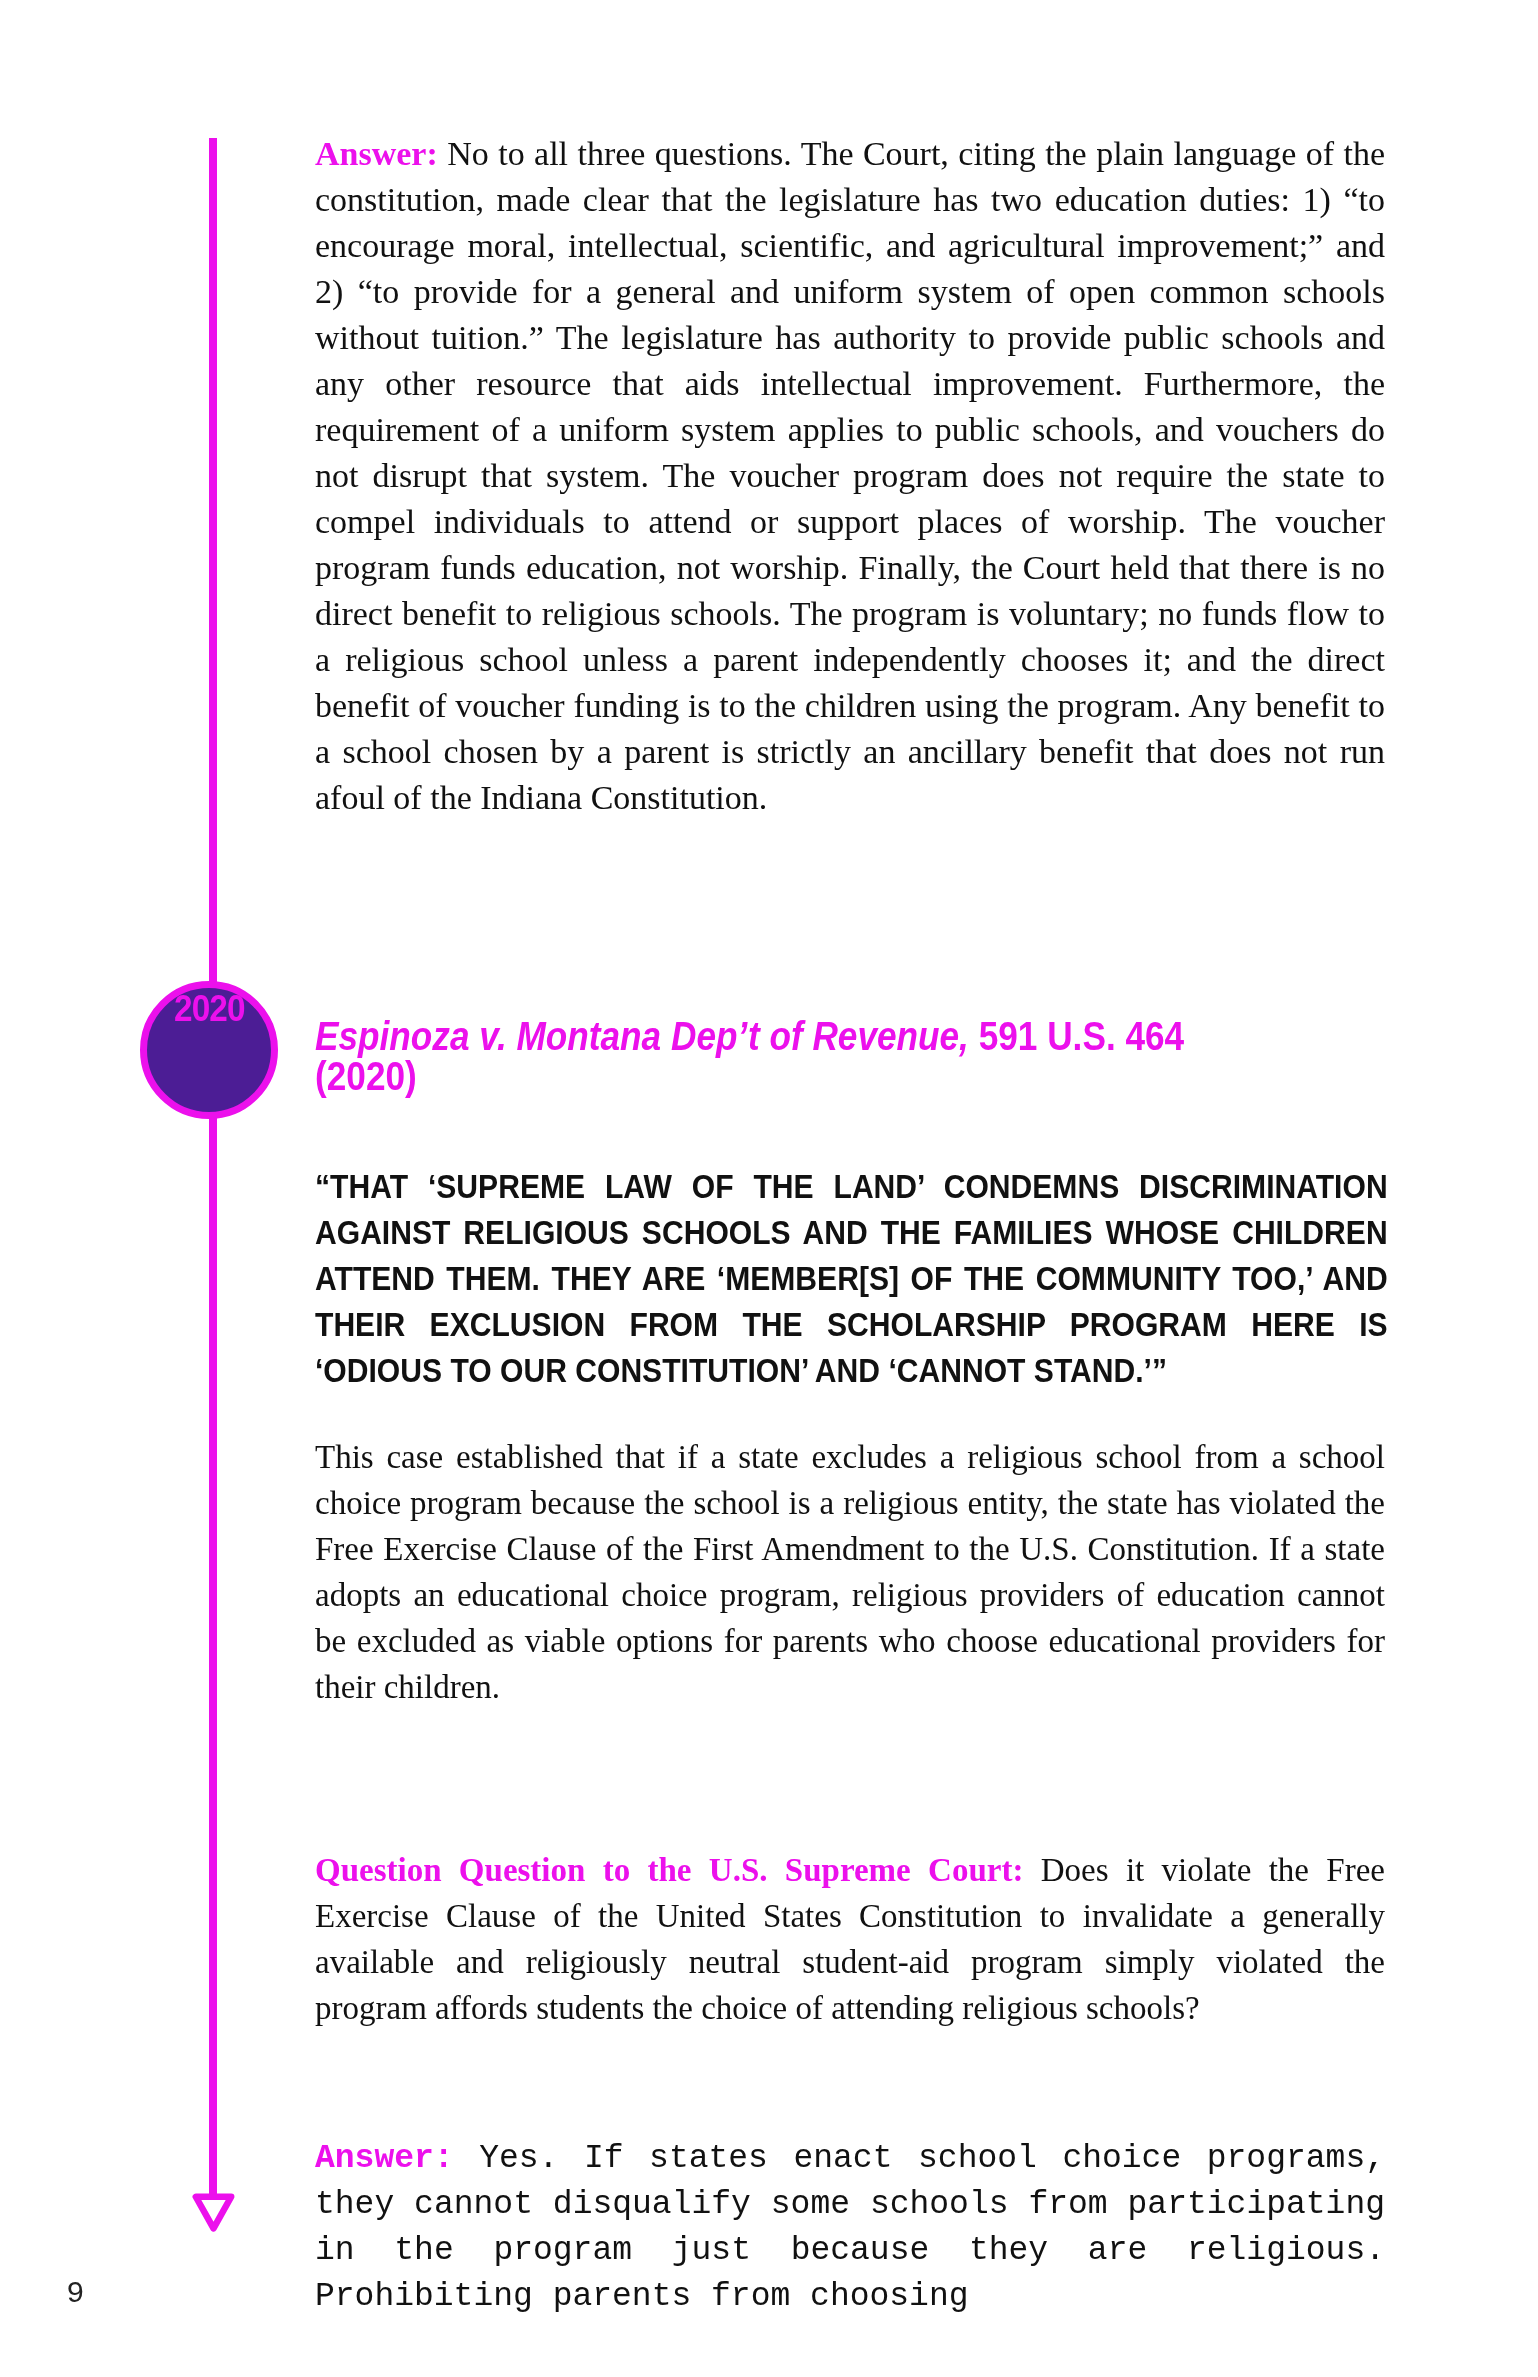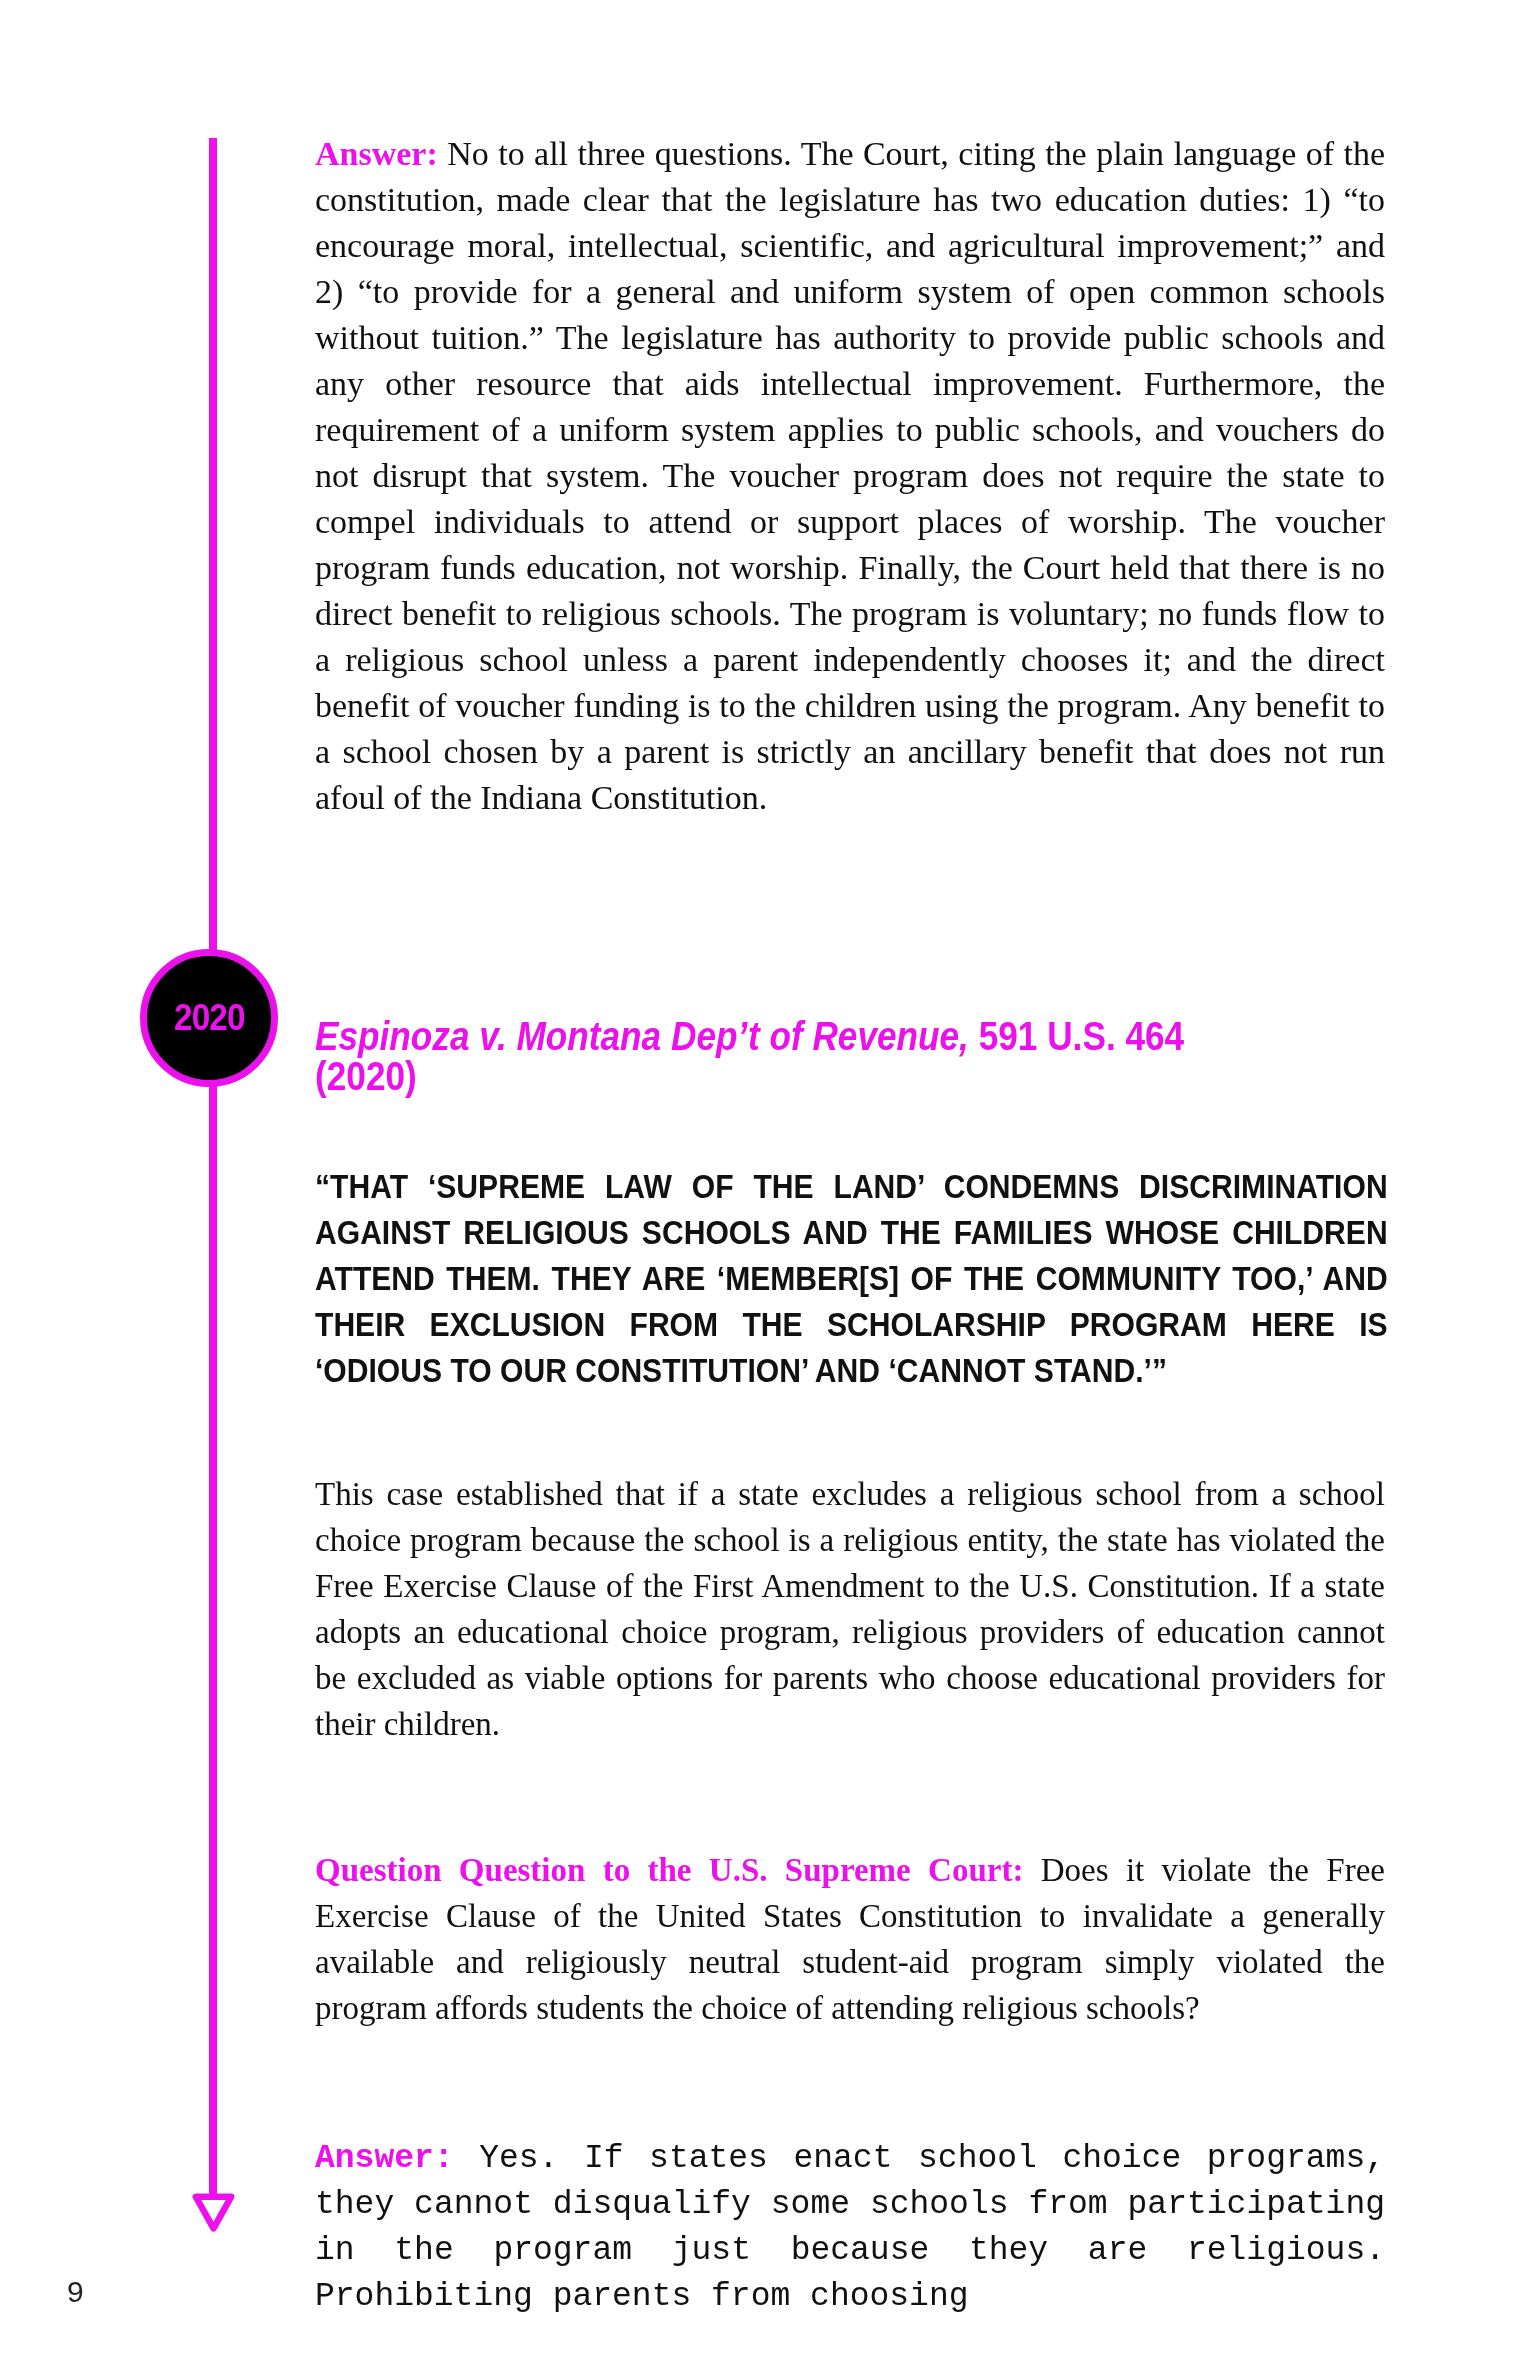--- a/index.html
+++ b/index.html
@@ -2,23 +2,23 @@
 <html style="font-size:15px"><head>
   <meta charset="utf-8">
   <style>
     html, body { margin: 0; padding: 0; background: #ffffff; }
     body { width: 1538px; height: 2377px; position: relative; overflow: hidden; }
     .timeline-line {
       position: absolute; left: 209px; top: 138px; width: 8.4px; height: 2079px;
       background: #ec10ec;
     }
     .year-circle {
-      position: absolute; left: 140px; top: 949px; width: 138px; height: 138px;
-      border: 7.5px solid #ec10ec; border-radius: 50%; background: #000000;
-      box-sizing: border-box; display: flex; align-items: center; justify-content: center;
+      position: absolute; left: 140px; top: 981px; width: 138px; height: 138px;
+      border: 7.5px solid #ec10ec; border-radius: 50%; background: #4c1d95;
+      box-sizing: border-box; display: flex; justify-content: center;
     }
     .year-text {
       font-family: "Liberation Sans", sans-serif; font-weight: bold; font-size: 37px;
       color: #ec10ec; letter-spacing: -0.9px; transform: scaleX(0.9);
     }
     .arrow-head { position: absolute; left: 192px; top: 2193px; width: 43px; height: 41px; }
     .content {
       position: absolute; left: 315px; top: 131px; width: 1070px;
       font-family: "Liberation Serif", serif; font-size: 34px; line-height: 46px;
       color: #111; text-align: justify;
@@ -61,21 +61,21 @@
 <div class="content">
   <p><span class="label">Answer:</span><span> No to all three questions. The Court, citing the plain language of the constitution, made clear that the legislature has two education duties: 1) “to encourage moral, intellectual, scientific, and agricultural improvement;” and 2) “to provide for a general and uniform system of open common schools without tuition.” The legislature has authority to provide public schools and any other resource that aids intellectual improvement. Furthermore, the requirement of a uniform system applies to public schools, and vouchers do not disrupt that system. The voucher program does not require the state to compel individuals to attend or support places of worship. The voucher program funds education, not worship. Finally, the Court held that there is no direct benefit to religious schools. The program is voluntary; no funds flow to a religious school unless a parent independently chooses it; and the direct benefit of voucher funding is to the children using the program. Any benefit to a school chosen by a parent is strictly an ancillary benefit that does not run afoul of the Indiana Constitution.</span></p>
 </div>
 
 <div class="case-title">
   <i>Espinoza v. Montana Dep’t of Revenue,</i><span> 591 U.S. 464 (2020)</span>
 </div>
 
 <div class="quote">“THAT ‘SUPREME LAW OF THE LAND’ CONDEMNS DISCRIMINATION AGAINST RELIGIOUS SCHOOLS AND THE FAMILIES WHOSE CHILDREN ATTEND THEM. THEY ARE ‘MEMBER[S] OF THE COMMUNITY TOO,’ AND THEIR EXCLUSION FROM THE SCHOLARSHIP PROGRAM HERE IS ‘ODIOUS TO OUR CONSTITUTION’ AND ‘CANNOT STAND.’”</div>
 
-<div class="block" style="top:1438px;">
+<div class="block" style="top:1401px;">
   <p>This case established that if a state excludes a religious school from a school choice program because the school is a religious entity, the state has violated the Free Exercise Clause of the First Amendment to the U.S. Constitution. If a state adopts an educational choice program, religious providers of education cannot be excluded as viable options for parents who choose educational providers for their children.</p>
 </div>
 
 <div class="block" style="top:1814px;">
   <p><span class="label">Question Question to the U.S. Supreme Court:</span><span> Does it violate the Free Exercise Clause of the United States Constitution to invalidate a generally available and religiously neutral student-aid program simply violated the program affords students the choice of attending religious schools?</span></p>
 </div>
 
 <div class="block" style="top:2103px;font-family:Liberation Mono, monospace;">
   <p><span class="label">Answer:</span><span> Yes. If states enact school choice programs, they cannot disqualify some schools from participating in the program just because they are religious. Prohibiting parents from choosing</span></p>
 </div>

